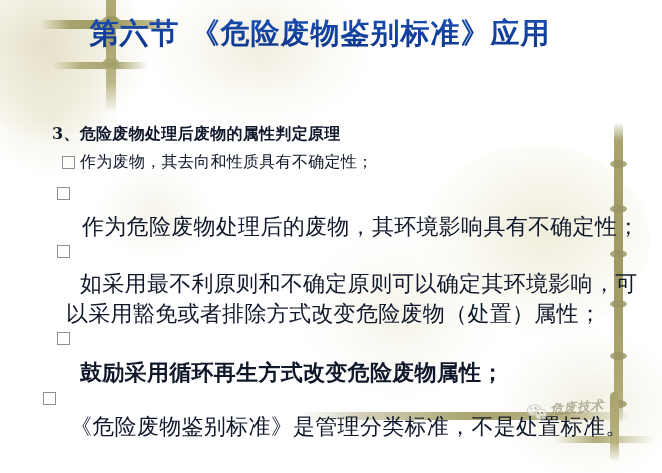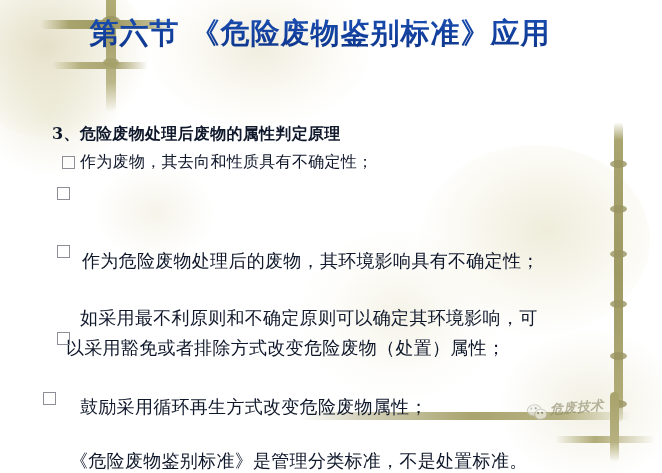--- a/index.html
+++ b/index.html
@@ -115,21 +115,21 @@
   }
 
   
   .body-line{
     position:absolute;white-space:nowrap;
     font-family:"DejaVu Serif","Liberation Serif",serif;
     color:#0f172a;
   }
   .lvl-num{font-size:16px;font-weight:bold;letter-spacing:.3px;}
   .lvl-1{font-size:16px;letter-spacing:.3px;}
-  .lvl-2{font-size:18px;letter-spacing:.3px;margin-top:37px;}
+  .lvl-2{font-size:22px;letter-spacing:.3px;}
 
   .sq{
     position:absolute;
     width:11px;height:11px;
     border:1.4px solid #8e8e96;
     background:transparent;
   }
 
   
   #watermark{
@@ -201,21 +201,21 @@
   <div class="body-line lvl-1" style="left:80px;top:152px;font-family:Liberation Mono, monospace;">作为废物，其去向和性质具有不确定性；</div>
 
   <div class="sq" style="left:57px;top:187px;"></div>
   <div class="body-line lvl-2" style="left:82px;top:212px;">作为危险废物处理后的废物，其环境影响具有不确定性；</div>
 
   <div class="sq" style="left:57px;top:245px;"></div>
   <div class="body-line lvl-2" style="left:66px;top:299px;">以采用豁免或者排除方式改变危险废物（处置）属性；</div>
   <div class="body-line lvl-2" style="left:80px;top:269px;">如采用最不利原则和不确定原则可以确定其环境影响，可</div>
 
   <div class="sq" style="left:57px;top:332px;"></div>
-  <div class="body-line lvl-2" style="left:80px;top:358px;">鼓励采用循环再生方式改变危险废物属性；</div>
+  <div class="body-line lvl-2" style="left:80px;top:358px;font-weight:bold;">鼓励采用循环再生方式改变危险废物属性；</div>
 
   <div class="sq" style="left:43px;top:392px;"></div>
   <div class="body-line lvl-2" style="left:70px;top:412px;">《危险废物鉴别标准》是管理分类标准，不是处置标准。</div>
 
   <div id="watermark">
     <span id="wechat-icon">
       <span class="bubA"></span>
       <span class="bubB"></span>
       <span class="dot d1"></span>
       <span class="dot d2"></span>

